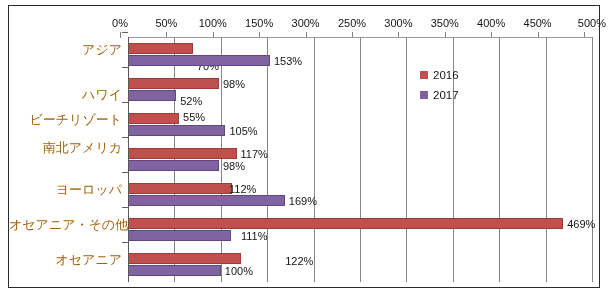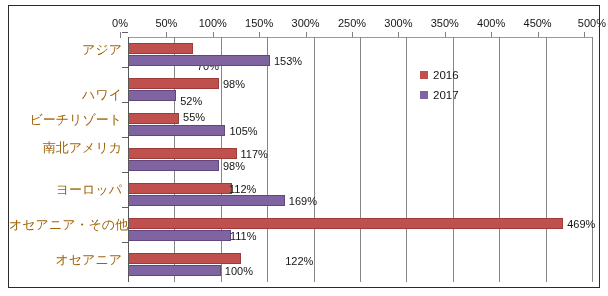--- a/index.html
+++ b/index.html
@@ -222,21 +222,21 @@
           <div class="bar-label" style="left: 112.576px; top: 110.5px;">117%</div>
           <div class="bar s2017" style="left: 0px; top: 123px; width: 90.944px;"></div>
           <div class="bar-label" style="left: 94.944px; top: 122.5px;">98%</div>
           <div class="bar s2016" style="left: 0px; top: 146px; width: 103.936px;"></div>
           <div class="bar-label" style="left: 101px; top: 145.5px;">112%</div>
           <div class="bar s2017" style="left: 0px; top: 158px; width: 156.832px;"></div>
           <div class="bar-label" style="left: 160.832px; top: 157.5px;">169%</div>
           <div class="bar s2016" style="left: 0px; top: 181px; width: 435.232px;"></div>
           <div class="bar-label" style="left: 439.232px; top: 180.5px;">469%</div>
           <div class="bar s2017" style="left: 0px; top: 193px; width: 103.008px;"></div>
-          <div class="bar-label" style="left: 102px; top: 192.5px;">111%</div>
+          <div class="bar-label" style="left: 113px; top: 192.5px;">111%</div>
           <div class="bar s2016" style="left: 0px; top: 216px; width: 113.216px;"></div>
           <div class="bar-label" style="left: 117.216px; top: 218px; margin-left: 40px;">122%</div>
           <div class="bar s2017" style="left: 0px; top: 228px; width: 92.8px;"></div>
           <div class="bar-label" style="left: 96.8px; top: 227.5px;">100%</div>
         </div>
       <div class="axis-line"></div>
     </div>
 
     <div class="legend">
       <div class="legend-row">

